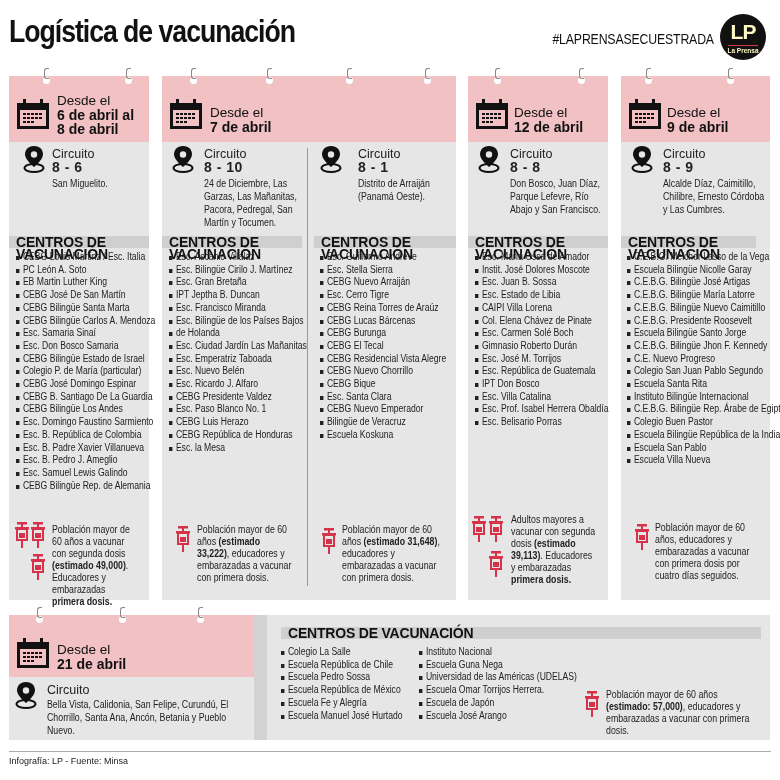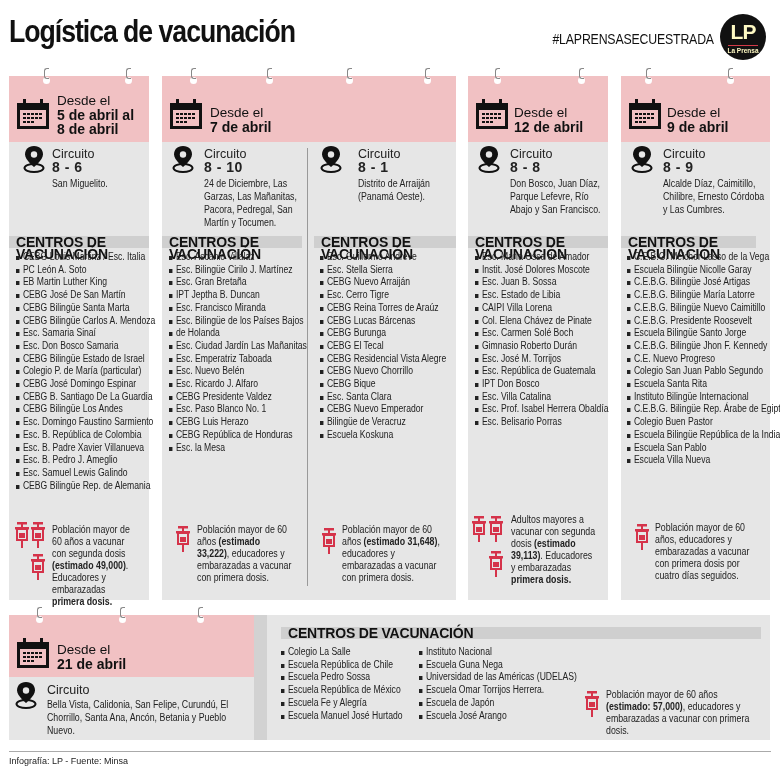--- a/index.html
+++ b/index.html
@@ -92,21 +92,21 @@
     </div>
   <div class="ring" style="left:116px;">
       <div class="hole"></div>
       <div class="wire"></div>
     </div>
   <svg class="cal" style="left:7px; top:22px;">
       <use href="#cal"></use>
     </svg>
   <div class="date-txt" style="left:48px; top:18px;">
     <span>Desde el</span>
-    <b>5 de abril al</b>
+    <b>6 de abril al</b>
     <b>8 de abril</b>
   </div>
   <svg class="pin" style="left:14px; top:69px;">
       <use href="#pin"></use>
     </svg>
   <div class="circ" style="left:43px; top:72px; width:95px;">
     <span>Circuito</span>
     <b>8 - 6</b>
     <span class="desc">San Miguelito.</span>
   </div>

